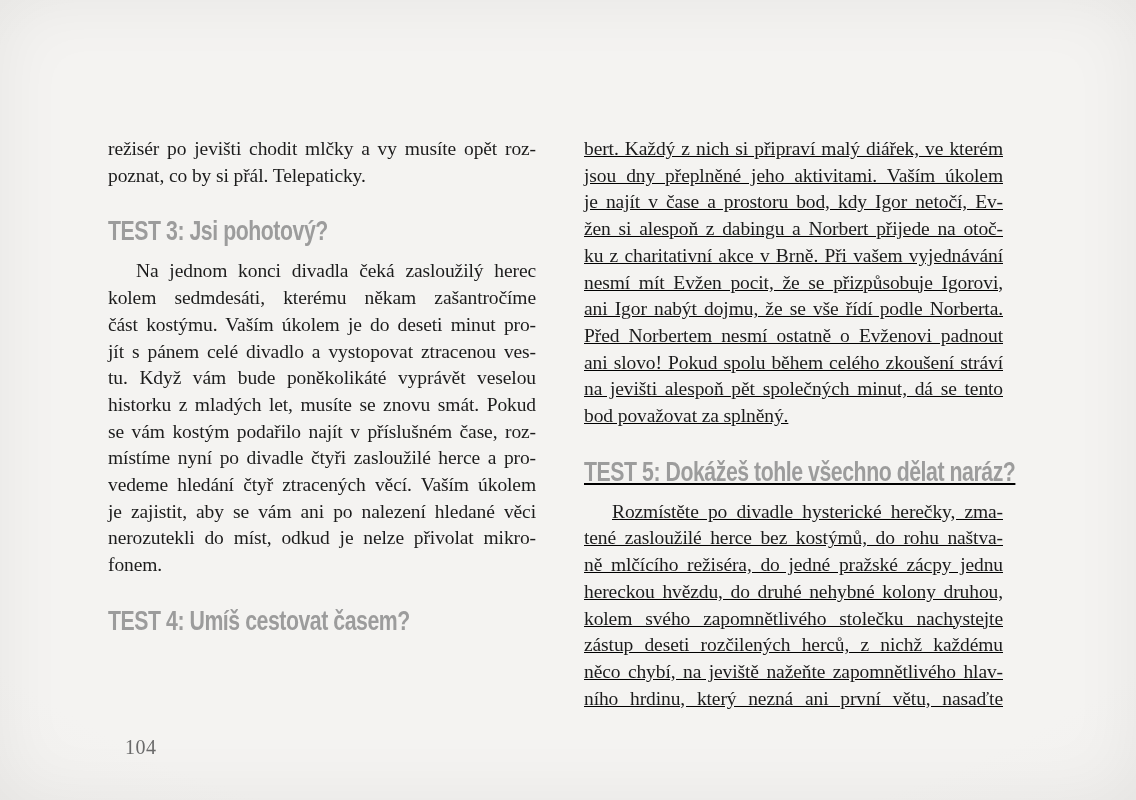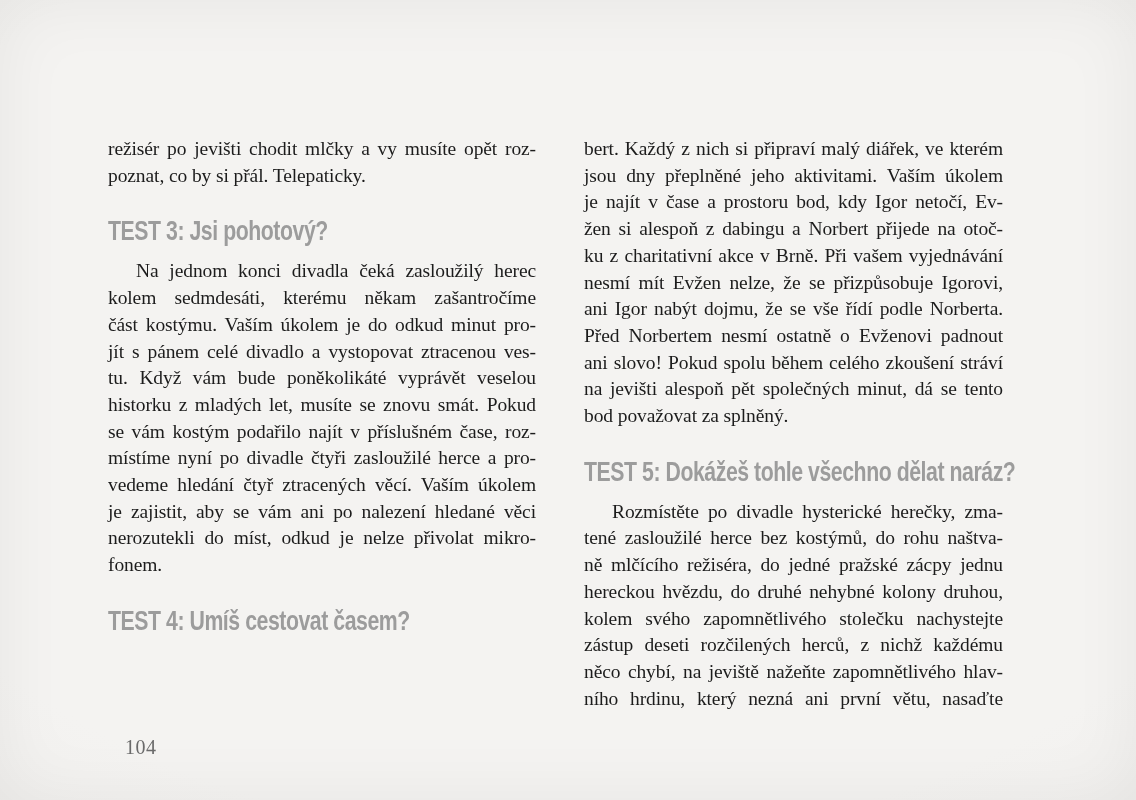--- a/index.html
+++ b/index.html
@@ -7,21 +7,21 @@
     position: relative;
     width: 1136px;
     height: 800px;
     background: radial-gradient(ellipse 130% 120% at 50% 45%, #f4f3f1 50%, #eceae8 88%, #e4e3e1 100%);
     box-shadow: inset 0 0 70px rgba(0,0,0,0.06);
     font-family: "Liberation Serif", serif;
     overflow: hidden;
   }
   .column { position: absolute; top: 136px; }
   .column.left  { left: 108px; width: 428px; }
-  .column.right { left: 584px; width: 419px; }
+  .column.right { left: 584px; width: 419px; text-decoration: underline; }
   .para { margin: 0; }
   .line {
     font-size: 19.5px;
     line-height: 26.7px;
     color: #1c1c1c;
     letter-spacing: -0.1px;
     text-align: justify;
     text-align-last: justify;
     white-space: nowrap;
   }
@@ -54,41 +54,41 @@
 <div class="page">
   <div class="column left">
       <div class="para">
         <div class="line">režisér po jevišti chodit mlčky a vy musíte opět roz-</div>
         <div class="line lastline">poznat, co by si přál. Telepaticky.</div>
       </div>
       <div class="heading">TEST 3: Jsi pohotový?</div>
       <div class="para">
         <div class="line indent">Na jednom konci divadla čeká zasloužilý herec</div>
         <div class="line">kolem sedmdesáti, kterému někam zašantročíme</div>
-        <div class="line">část kostýmu. Vaším úkolem je do odkud minut pro-</div>
+        <div class="line">část kostýmu. Vaším úkolem je do deseti minut pro-</div>
         <div class="line">jít s pánem celé divadlo a vystopovat ztracenou ves-</div>
         <div class="line">tu. Když vám bude poněkolikáté vyprávět veselou</div>
         <div class="line">historku z mladých let, musíte se znovu smát. Pokud</div>
         <div class="line">se vám kostým podařilo najít v příslušném čase, roz-</div>
         <div class="line">místíme nyní po divadle čtyři zasloužilé herce a pro-</div>
         <div class="line">vedeme hledání čtyř ztracených věcí. Vaším úkolem</div>
         <div class="line">je zajistit, aby se vám ani po nalezení hledané věci</div>
         <div class="line">nerozutekli do míst, odkud je nelze přivolat mikro-</div>
         <div class="line lastline">fonem.</div>
       </div>
       <div class="heading">TEST 4: Umíš cestovat časem?</div>
     </div>
   <div class="column right">
       <div class="para">
         <div class="line">bert. Každý z nich si připraví malý diářek, ve kterém</div>
         <div class="line">jsou dny přeplněné jeho aktivitami. Vaším úkolem</div>
         <div class="line">je najít v čase a prostoru bod, kdy Igor netočí, Ev-</div>
         <div class="line">žen si alespoň z dabingu a Norbert přijede na otoč-</div>
         <div class="line">ku z charitativní akce v Brně. Při vašem vyjednávání</div>
-        <div class="line">nesmí mít Evžen nelze, že se přizpůsobuje Igorovi,</div>
+        <div class="line">nesmí mít Evžen pocit, že se přizpůsobuje Igorovi,</div>
         <div class="line">ani Igor nabýt dojmu, že se vše řídí podle Norberta.</div>
         <div class="line">Před Norbertem nesmí ostatně o Evženovi padnout</div>
         <div class="line">ani slovo! Pokud spolu během celého zkoušení stráví</div>
         <div class="line">na jevišti alespoň pět společných minut, dá se tento</div>
         <div class="line lastline">bod považovat za splněný.</div>
       </div>
       <div class="heading">TEST 5: Dokážeš tohle všechno dělat naráz?</div>
       <div class="para">
         <div class="line indent">Rozmístěte po divadle hysterické herečky, zma-</div>
         <div class="line">tené zasloužilé herce bez kostýmů, do rohu naštva-</div>

